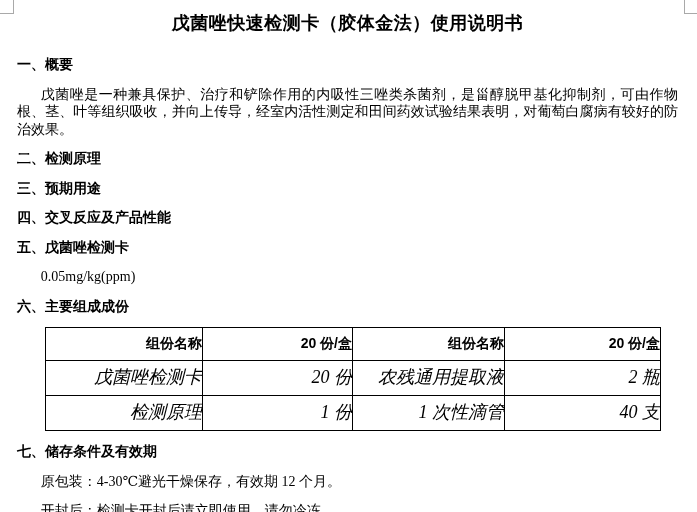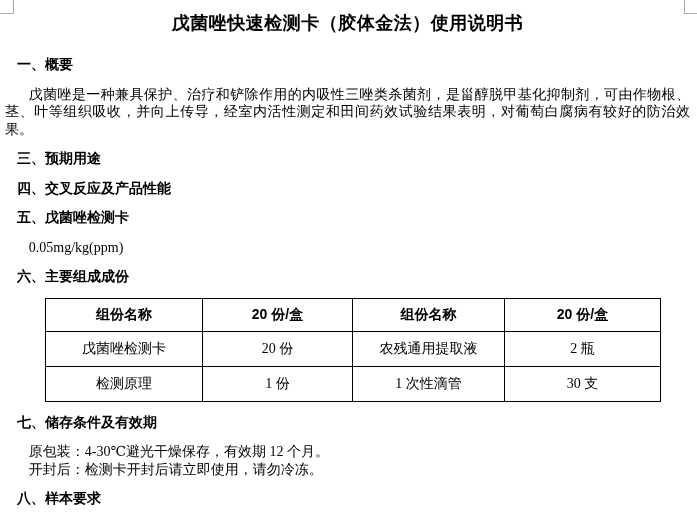--- a/index.html
+++ b/index.html
@@ -26,56 +26,57 @@
     font-family: "Liberation Sans", "DejaVu Sans", sans-serif;
     font-size: 18px; line-height: 24px; font-weight: bold;
     text-align: center; letter-spacing: 0.5px;
   }
   h2.sec-heading {
     margin: 12px;
     font-family: "Liberation Sans", "DejaVu Sans", sans-serif;
     font-size: 14px; line-height: 17.5px; font-weight: bold;
   }
   p.body-par {
-    margin: 0; text-indent: 1.7em; text-align: justify;
+    margin: 12px; text-indent: 1.7em; text-align: justify;
     line-height: 17.5px;
   }
   table.components-table {
     border-collapse: collapse; table-layout: fixed;
     width: 615px; margin: 2px 0 4px 40px;
   }
   table.components-table th, table.components-table td {
-    border: 1px solid #000000; text-align: center;
+    border: 1px solid #000000; text-align: right;
     padding: 0; overflow: hidden;
   }
   table.components-table th {
     font-family: "Liberation Sans", "DejaVu Sans", sans-serif;
     font-size: 14px; font-weight: bold; height: 32px;
   }
   table.components-table td {
-    font-size: 14px; font-weight: normal; height: 34px;
+    font-size: 18px; font-weight: normal; height: 34px; font-style: italic;
   }
 </style>
 </head>
 <body>
 
 <div class="page">
   <div class="corner-tl"></div>
   <div class="corner-tr"></div>
 
   <div class="content">
 
     <h1 class="doc-title">戊菌唑快速检测卡（胶体金法）使用说明书</h1>
 
     <div class="section">
       <h2 class="sec-heading">一、概要</h2>
       <p class="body-par">戊菌唑是一种兼具保护、治疗和铲除作用的内吸性三唑类杀菌剂，是甾醇脱甲基化抑制剂，可由作物根、茎、叶等组织吸收，并向上传导，经室内活性测定和田间药效试验结果表明，对葡萄白腐病有较好的防治效果。</p>
     </div>
 
     <div class="section">
+      <h2 class="sec-heading">二、检测原理</h2>
     </div>
 
     <div class="section">
       <h2 class="sec-heading">三、预期用途</h2>
     </div>
 
     <div class="section">
       <h2 class="sec-heading">四、交叉反应及产品性能</h2>
     </div>
 
@@ -105,21 +106,21 @@
           <tr>
             <td>戊菌唑检测卡</td>
             <td>20 份</td>
             <td>农残通用提取液</td>
             <td>2 瓶</td>
           </tr>
           <tr>
             <td>检测原理</td>
             <td>1 份</td>
             <td>1 次性滴管</td>
-            <td>30 支</td>
+            <td>40 支</td>
           </tr>
         </tbody>
       </table>
     </div>
 
     <div class="section">
       <h2 class="sec-heading">七、储存条件及有效期</h2>
       <p class="body-par">原包装：4-30℃避光干燥保存，有效期 12 个月。</p>
       <p class="body-par">开封后：检测卡开封后请立即使用，请勿冷冻。</p>
     </div>

